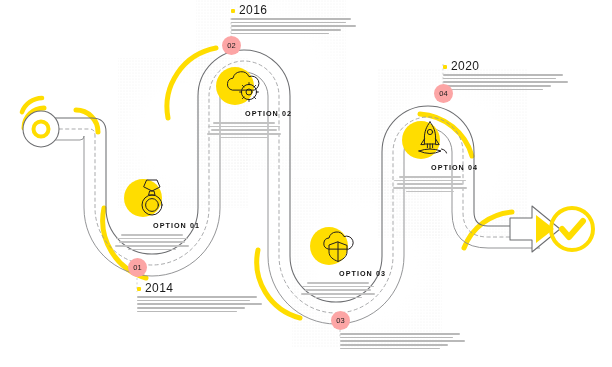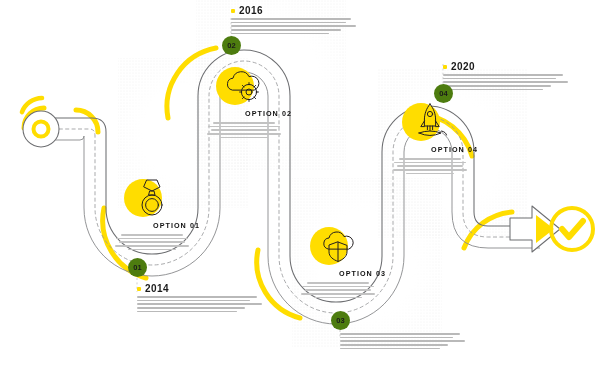--- a/index.html
+++ b/index.html
@@ -8,37 +8,37 @@
     font-family:"Liberation Sans", sans-serif;
     background:#ffffff;
   }
   #stage{position:absolute;inset:0;width:612px;height:367px;}
   svg.layer{position:absolute;left:0;top:0;width:612px;height:367px;overflow:visible;}
 
   
   .yearblock{position:absolute;}
   .yearhead{display:flex;align-items:center;gap:4px;}
   .ysq{width:4px;height:4px;background:#FFDD00;flex:none;border-radius:1px;}
-  .ytitle{font-size:10px;font-weight:bold;color:#1a1a1a;letter-spacing:.4px;line-height:9px;}
+  .ytitle{font-size:12px;font-weight:normal;color:#1a1a1a;letter-spacing:.4px;line-height:9px;}
   .ybody{margin-top:3px;display:flex;flex-direction:column;gap:2.1px;}
   .ybody i{display:block;height:1.6px;background:#b9b9b9;border-radius:1px;}
 
   
   .card{position:absolute;width:96px;text-align:right;}
   .cardicon{height:44px;position:relative;display:flex;align-items:center;justify-content:center;}
   .blob{position:absolute;width:38px;height:38px;border-radius:50%;background:#FFDD00;left:20px;top:3px;}
   .cardicon svg{position:relative;z-index:2;}
   .ctitle{font-size:7.2px;font-weight:bold;letter-spacing:1.05px;color:#111;margin-top:1px;}
   .cbody{margin-top:4px;display:flex;flex-direction:column;align-items:center;gap:2.1px;}
   .cbody i{display:block;height:1.6px;background:#c2c2c2;border-radius:1px;}
 
   
-  .badge{position:absolute;width:19px;height:19px;border-radius:50%;background:#4d7c0f;
+  .badge{position:absolute;width:19px;height:19px;border-radius:50%;background:#fca5a5;
          display:flex;align-items:center;justify-content:center;
-         font-size:7.5px;font-weight:bold;color:#1a1a1a;letter-spacing:.2px;z-index:9;}
+         font-size:7.5px;font-weight:normal;color:#1a1a1a;letter-spacing:.2px;z-index:9;}
   .badge span{transform:translateY(-.2px);}
   .sr{position:absolute;width:1px;height:1px;overflow:hidden;clip:rect(0 0 0 0);}
 </style>
 </head>
 <body>
 
 <div id="stage">
 
   <svg class="layer">
     <defs>
@@ -267,21 +267,21 @@
     <div class="cbody">
       <i style="width:62px"></i>
         <i style="width:72px"></i>
         <i style="width:66px"></i>
         <i style="width:74px"></i>
         <i style="width:48px"></i>
     </div>
     <span class="sr">Lorem ipsum dolor sit amet, consectetur adipiscing elit, sed diam nonummy nibh euismod tincidunt ut laoreet dolore magna aliquam erat volutpat.</span>
   </div>
 
-  <div class="card" style="left:382px;top:100px;">
+  <div class="card" style="left:382px;top:118px;">
     <div class="cardicon">
       <div class="blob"></div>
       <svg width="42" height="40" viewBox="0 0 42 40">
         <g fill="none" stroke="#231f20" stroke-width="1" stroke-linejoin="round" stroke-linecap="round">
           <path d="M21 2 c4 5 5.6 10.4 5.6 16 v6 h-11.2 v-6 c0 -5.6 1.6 -11 5.6 -16 z"></path>
           <circle cx="21" cy="12" r="2.6"></circle>
           <path d="M15.4 19 l-3.6 5.6 h3.6 M26.6 19 l3.6 5.6 h-3.6"></path>
           <path d="M18.4 24 v3.6 M21 24 v4.6 M23.6 24 v3.6"></path>
           <path d="M10 31 q11 -4 22 0 q-11 5 -22 0 z"></path>
           <path d="M32.5 29 c3 .6 4.6 2.2 5 4"></path>

